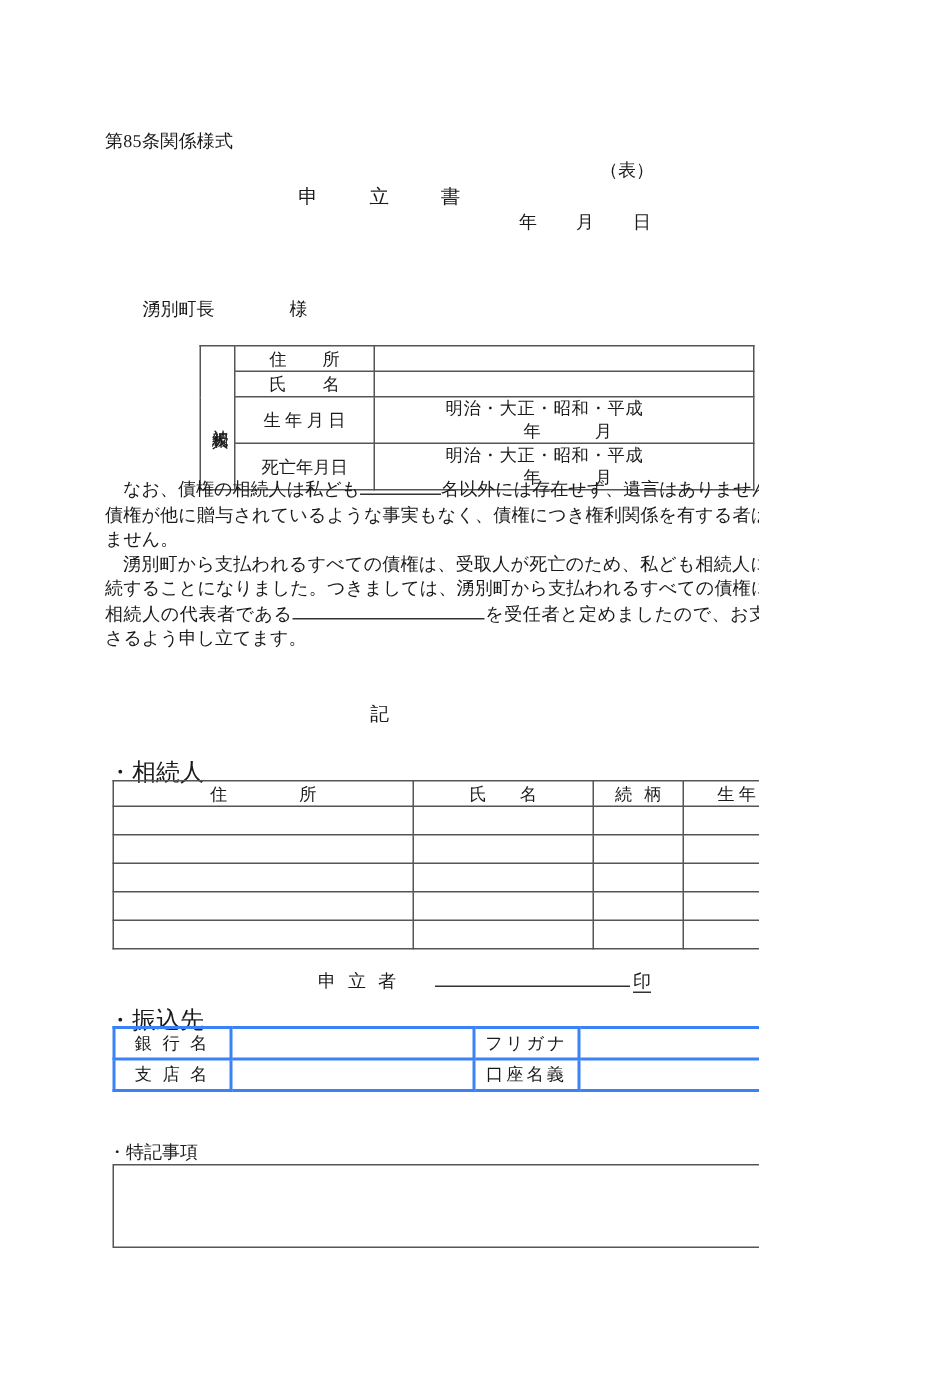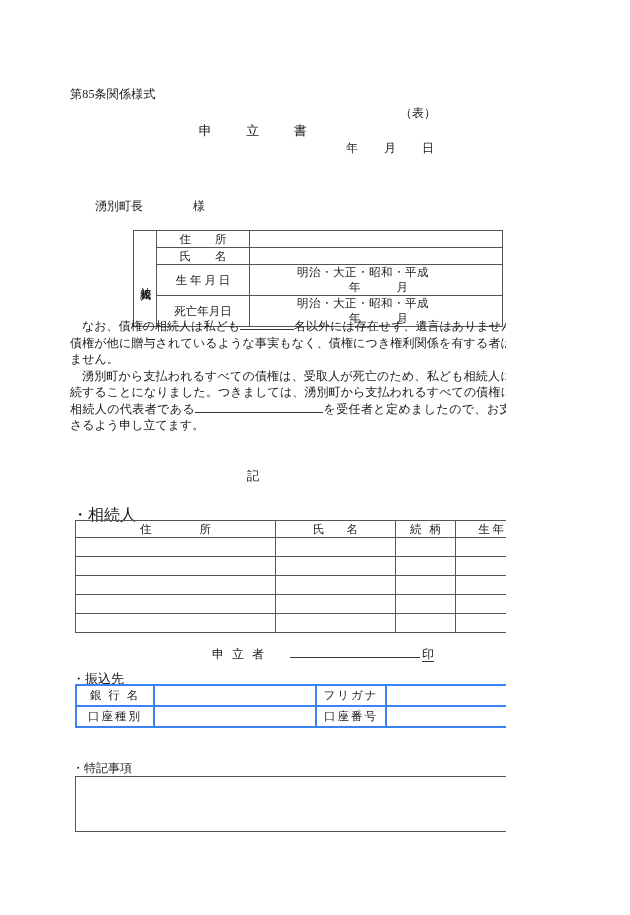--- a/index.html
+++ b/index.html
@@ -142,21 +142,21 @@
   #applicant-line .lbl .sp { display: inline-block; width: 8px; }
   #applicant-line .ul-app {
     display: inline-block;
     width: 130px;
     border-bottom: 1px solid #333;
     margin: 0 2px 0 26px;
   }
   #applicant-line .seal { border-bottom: 1px solid #333; padding-bottom: 0; }
 
   
-  #bank-label { left: 72px; top: 670px; font-size: 13px; }
+  #bank-label { left: 72px; top: 670px; font-size: 16px; }
   #bank-table {
     left: 75px; top: 684px;
     width: 480px;
     border-collapse: collapse;
     font-size: 11.5px;
     table-layout: fixed;
   }
   #bank-table td {
     border: 2px solid #3b82f6;
     height: 19px;
@@ -291,23 +291,23 @@
       <col style="width:170px">
     </colgroup>
     <tbody>
       <tr>
         <td class="blabel">銀 行 名</td>
         <td></td>
         <td class="blabel">フリガナ</td>
         <td></td>
       </tr>
       <tr>
-        <td class="blabel">口座種別</td>
-        <td></td>
-        <td class="blabel">口座番号</td>
+        <td class="blabel">支 店 名</td>
+        <td></td>
+        <td class="blabel">口座名義</td>
         <td></td>
       </tr>
     </tbody>
   </table>
 
   <div class="abs" id="notes-label">・特記事項</div>
   <div class="abs" id="notes-box"></div>
 
 </div>
 

